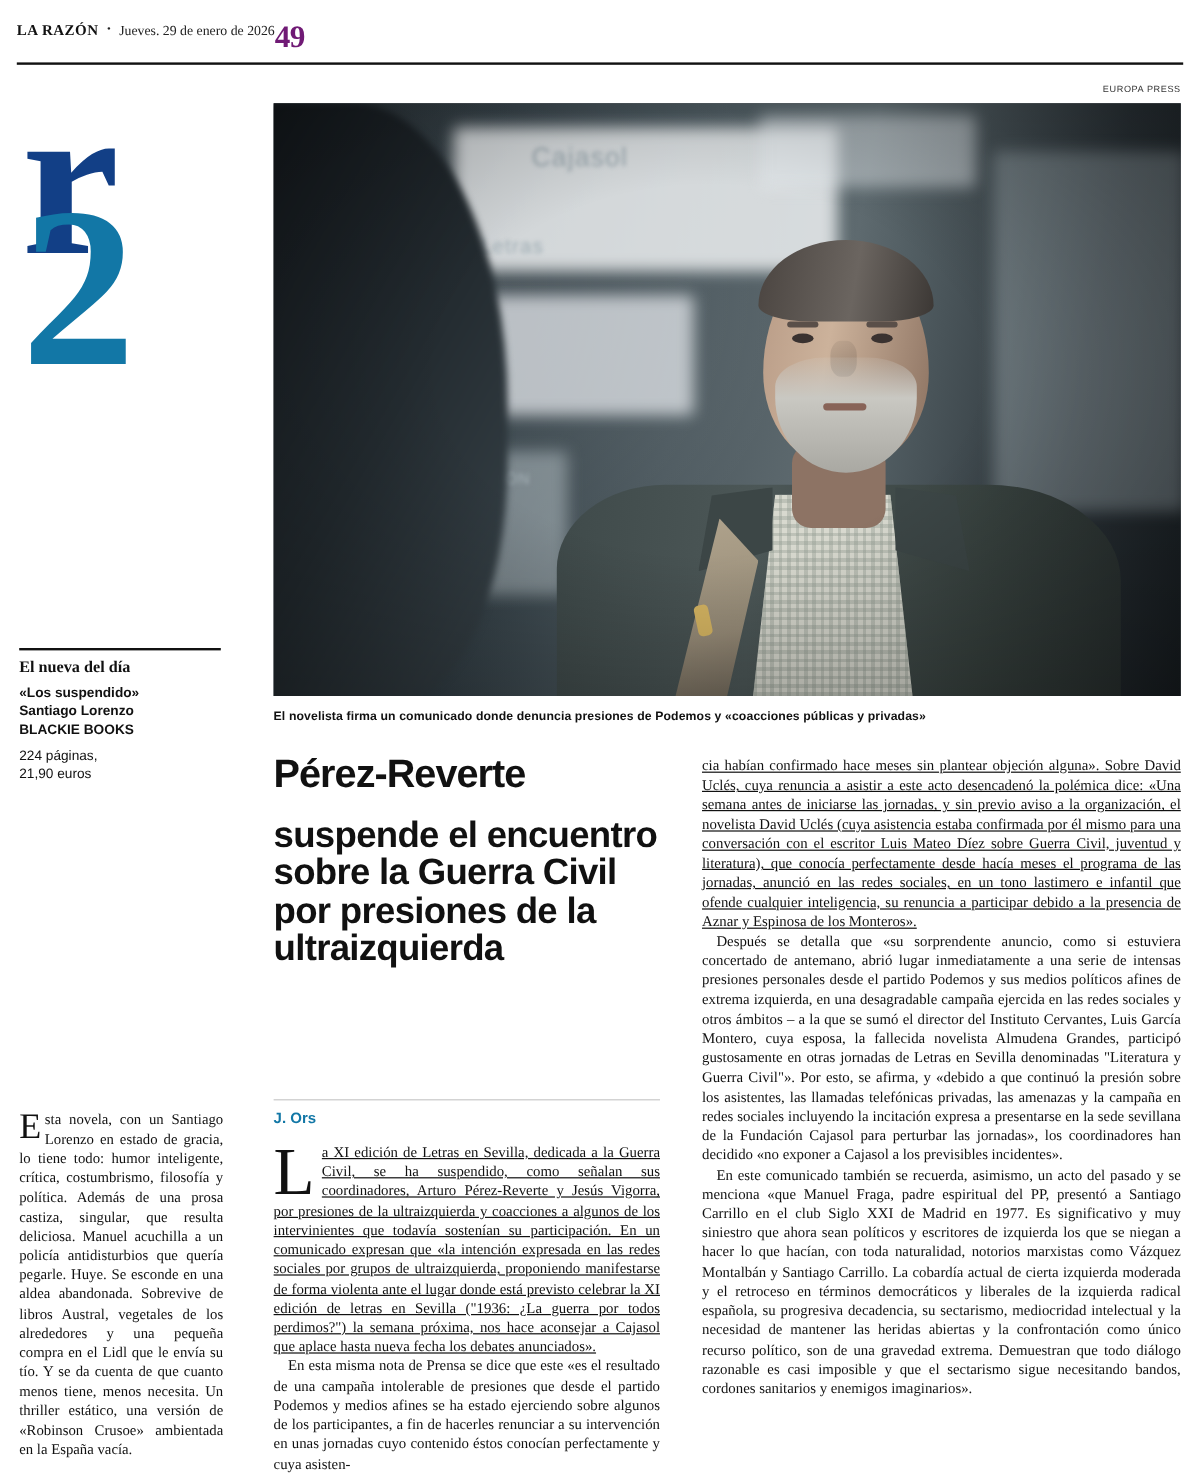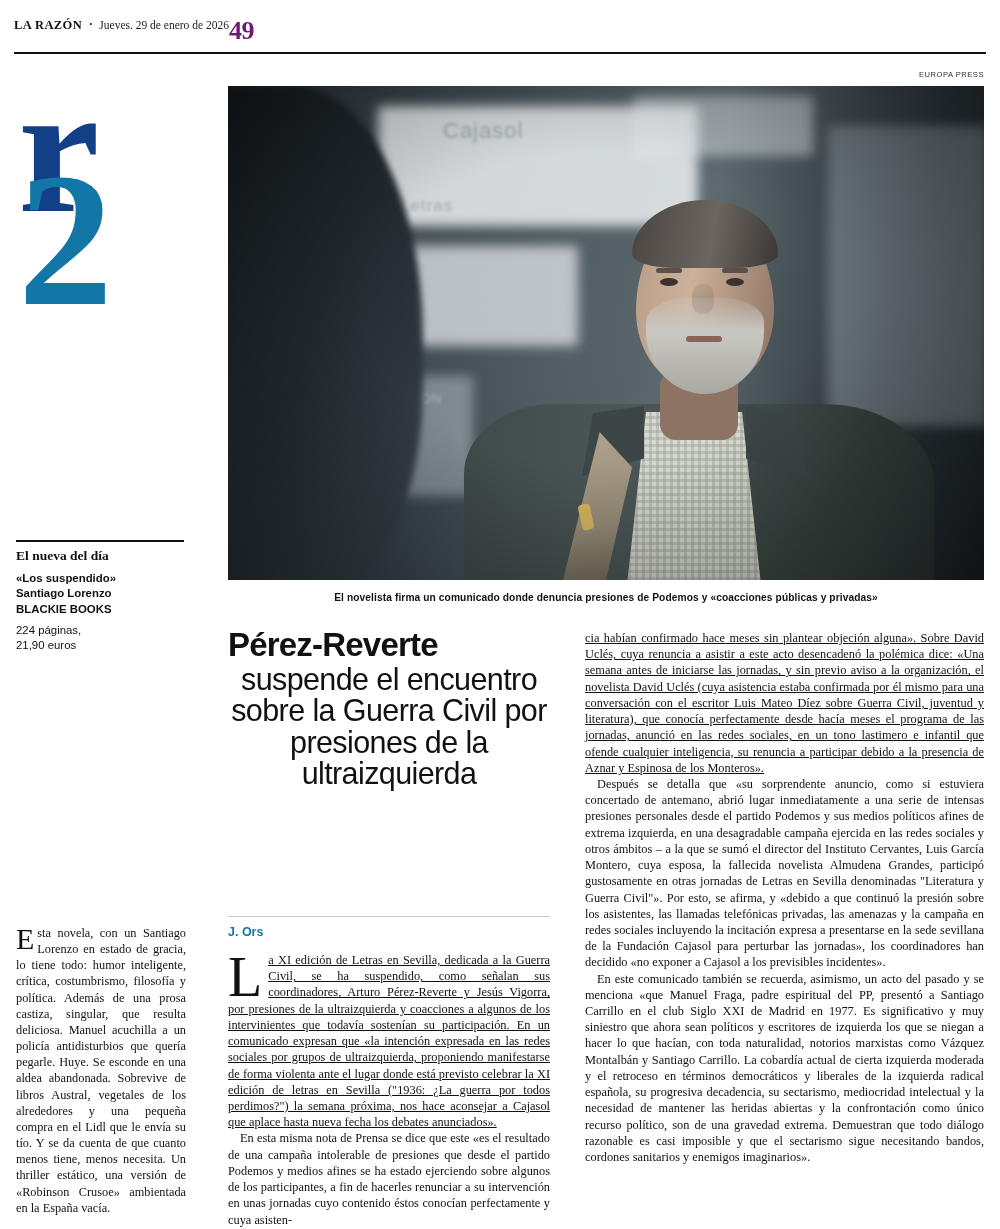--- a/index.html
+++ b/index.html
@@ -439,46 +439,44 @@
   .caption {
     position: absolute;
     top: 592px;
     left: 228px;
     width: 756px;
     font-family: "Liberation Sans", sans-serif;
     font-size: 10.2px;
     font-weight: bold;
     color: #111;
     letter-spacing: 0.1px;
-    text-align: center;
   }
 
   
   .headline {
     position: absolute;
     top: 628px;
     left: 228px;
     width: 322px;
     font-family: "Liberation Sans", sans-serif;
     line-height: 1.03;
     color: #111;
   }
   .hl-name {
     display: block;
     font-size: 33px;
     font-weight: bold;
     letter-spacing: -0.8px;
-    margin-bottom: 2px;
+    margin-bottom: 19px;
   }
   .hl-rest {
     display: block;
     font-size: 30.5px;
-    font-weight: normal;
+    font-weight: bold;
     letter-spacing: -0.6px;
-    text-align: center;
   }
   .byline {
     position: absolute;
     top: 925px;
     left: 228px;
     width: 322px;
     font-family: "Liberation Sans", sans-serif;
     font-size: 12.5px;
     font-weight: bold;
     color: #1277a6;

